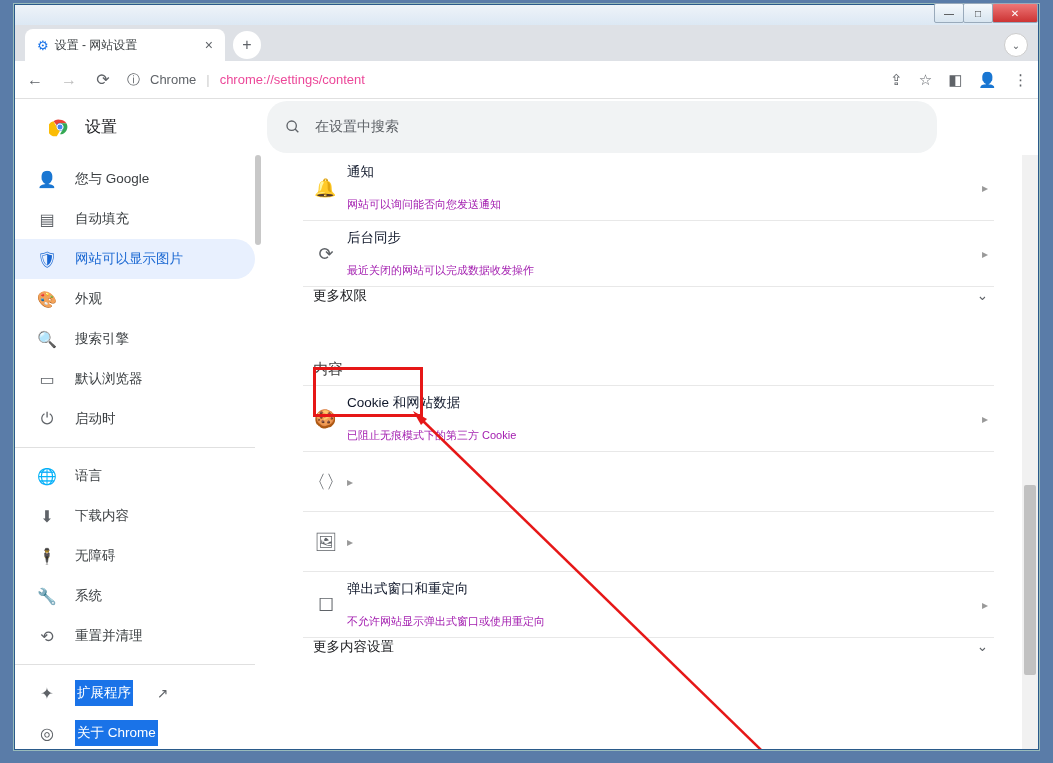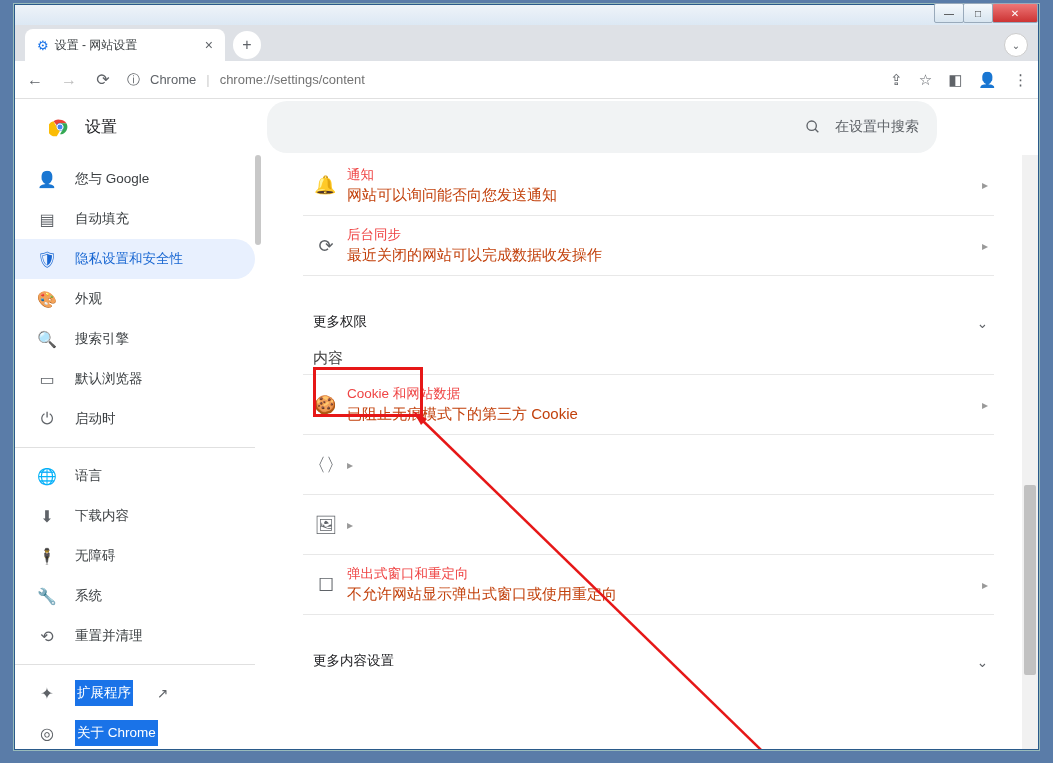--- a/index.html
+++ b/index.html
@@ -21,53 +21,53 @@
 .newtab { width:28px; height:28px; background:#fff; border-radius:50%; display:flex; align-items:center; justify-content:center; margin:0 0 2px 8px; color:#5f6368; font-size:16px;}
 .tabright { margin-left:auto; margin-right:10px; margin-bottom:4px;}
 .circle-chev { width:24px; height:24px; background:#fff; border-radius:50%; border:1px solid #ccc; display:flex; align-items:center; justify-content:center; font-size:10px; color:#5f6368;}
 
 .toolbar { height:38px; background:#fff; border-bottom:1px solid #e0e0e0; display:flex; align-items:center; padding:0 10px; gap:14px;}
 .tb-ico { color:#5f6368; font-size:16px; width:20px; text-align:center; cursor:pointer;}
 .tb-ico.fwd { color:#bdbdbd;}
 .omnibox { flex:1; display:flex; align-items:center; gap:10px; color:#5f6368; font-size:13px;}
 .omnibox .lock { font-size:13px;}
 .omnibox .divider { color:#ccc;}
-.omnibox .url { color:#737373;}
+.omnibox .url { color:#ec4899;}
 .tb-right { display:flex; align-items:center; gap:16px; color:#5f6368; font-size:15px;}
 
 
 .content { flex:1; display:flex; overflow:hidden; position:relative;}
 .settings-header { position:absolute; left:0; top:0; right:0; height:56px; background:#fff; display:flex; align-items:center; padding-left:34px; z-index:5;}
 .chrome-logo { width:22px; height:22px; margin-right:14px;}
 .settings-title { font-size:16px; color:#202124;}
-.searchbar { margin-left:150px; flex:0 0 670px; height:52px; background:#f1f3f4; border-radius:20px; display:flex; align-items:center; padding:0 18px; color:#5f6368; font-size:14px; gap:14px;justify-content:flex-end;}
+.searchbar { margin-left:150px; flex:0 0 670px; height:52px; background:#f1f3f4; border-radius:20px; display:flex; align-items:center; padding:0 18px; color:#5f6368; font-size:14px; gap:14px;}
 
 .sub-scrollbar { position:absolute; right:0; top:56px; bottom:0; width:16px; background:#f1f1f1;}
 .sub-thumb { position:absolute; right:2px; top:330px; width:12px; height:190px; background:#c1c1c1; border-radius:2px;}
 
 .sidebar { position:absolute; left:0; top:56px; width:240px; bottom:0; overflow-y:auto; padding-top:4px;}
 .side-scroll { position:absolute; left:240px; top:56px; width:6px; height:90px; background:#c8c8c8; border-radius:3px;}
 .side-item { display:flex; align-items:center; height:40px; padding-left:22px; font-size:13.5px; color:#3c4043; border-radius:0 20px 20px 0; cursor:pointer; gap:18px;}
 .side-item.active { background:#e8f0fe; color:#1967d2;}
 .side-item.active .s-ico { color:#1967d2;}
 .s-ico { width:20px; color:#5f6368; font-size:16px; text-align:center;}
 .side-sep { height:1px; background:#e0e0e0; margin:8px 0;}
 .side-item .hl { background:#1a73e8; color:#fff; padding:4px 2px;}
 .side-item .ext-ico { margin-left:6px; color:#5f6368;}
 
 .main { position:absolute; left:260px; top:56px; right:16px; bottom:0; overflow:hidden;}
 .panel { margin:0 28px;}
 .row { display:flex; align-items:center; min-height:60px; border-top:1px solid #e8e8e8; padding:8px 6px 8px 2px; cursor:pointer;}
 .row:first-child { border-top:none;}
 .row-ico { width:42px; color:#5f6368; font-size:18px; text-align:center;}
 .row-body { flex:1;}
-.row-title { font-size:13.5px; color:#ef4444;}
-.row-sub { font-size:15px; color:#c2410c; margin-top:2px;}
+.row-title { font-size:13.5px; color:#0f172a;}
+.row-sub { font-size:11px; color:#a21caf; margin-top:16px;}
 .row-arrow { color:#999; font-size:12px;}
-.section-row { display:flex; align-items:flex-end; height:56px; padding:0 6px 0 10px; font-size:13.5px; color:#202124; border-top:1px solid #e8e8e8; cursor:pointer;}
+.section-row { display:flex; align-items:flex-start; height:56px; padding:0 6px 0 10px; font-size:13.5px; color:#202124; border-top:1px solid #e8e8e8; cursor:pointer;}
 .section-row:first-of-type { border-top:none; }
 .chev-down { margin-left:auto; color:#5f6368;}
 .section-label { font-size:15px; color:#404040; padding:18px 0 6px 10px;}
 
 
 .redbox { position:absolute; left:298px; top:268px; width:110px; height:50px; border:3px solid #e61717; z-index:20;}
 .arrow-line { position:absolute; left:398px; top:312px; width:420px; height:380px; z-index:20; pointer-events:none;}
 
 svg { display:block; }
 </style>
@@ -145,21 +145,21 @@
         <div class="side-item">
             <span class="s-ico">👤</span>
             <span>您与 Google</span>
           </div>
         <div class="side-item">
             <span class="s-ico">▤</span>
             <span>自动填充</span>
           </div>
         <div class="side-item active">
             <span class="s-ico">🛡</span>
-            <span>隐私设置和安全性</span>
+            <span>网站可以显示图片</span>
           </div>
         <div class="side-item">
             <span class="s-ico">🎨</span>
             <span>外观</span>
           </div>
         <div class="side-item">
             <span class="s-ico">🔍</span>
             <span>搜索引擎</span>
           </div>
         <div class="side-item">

